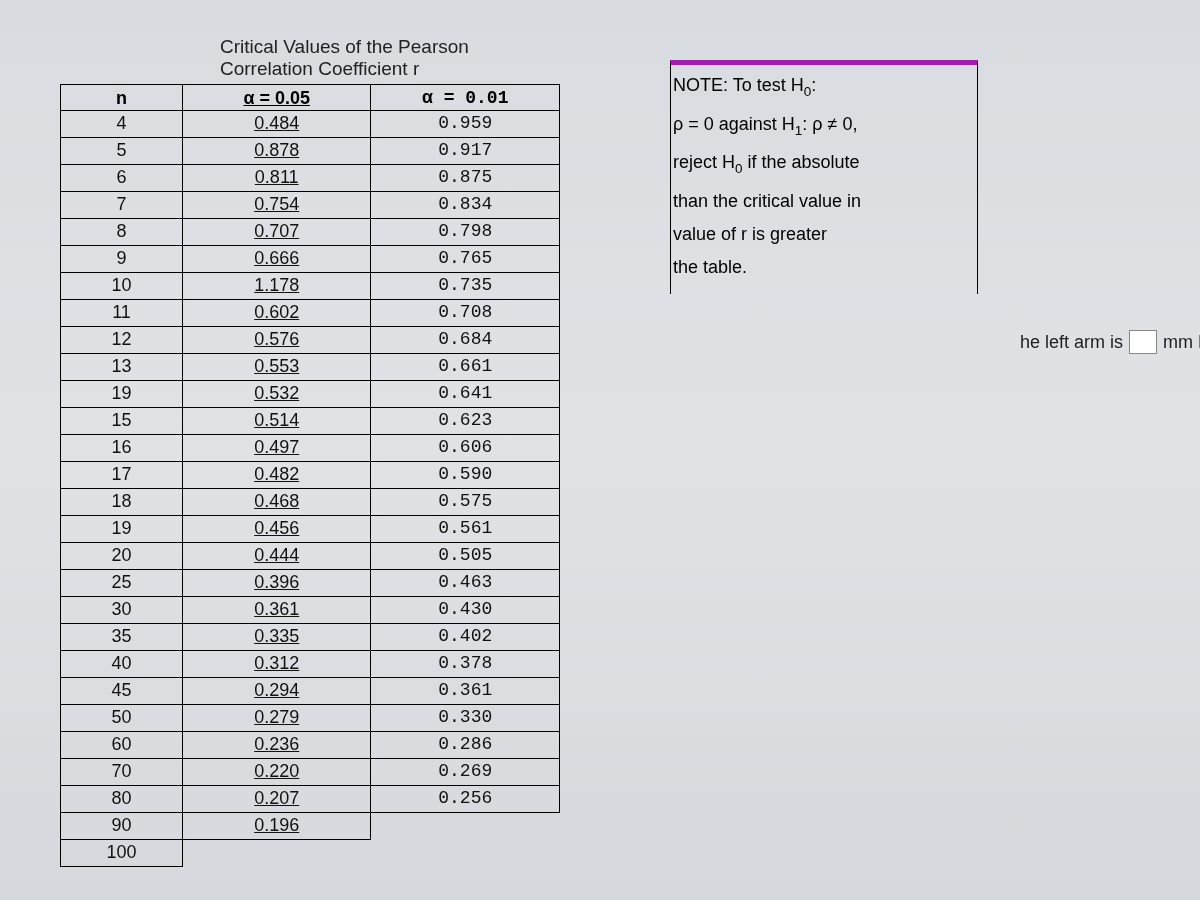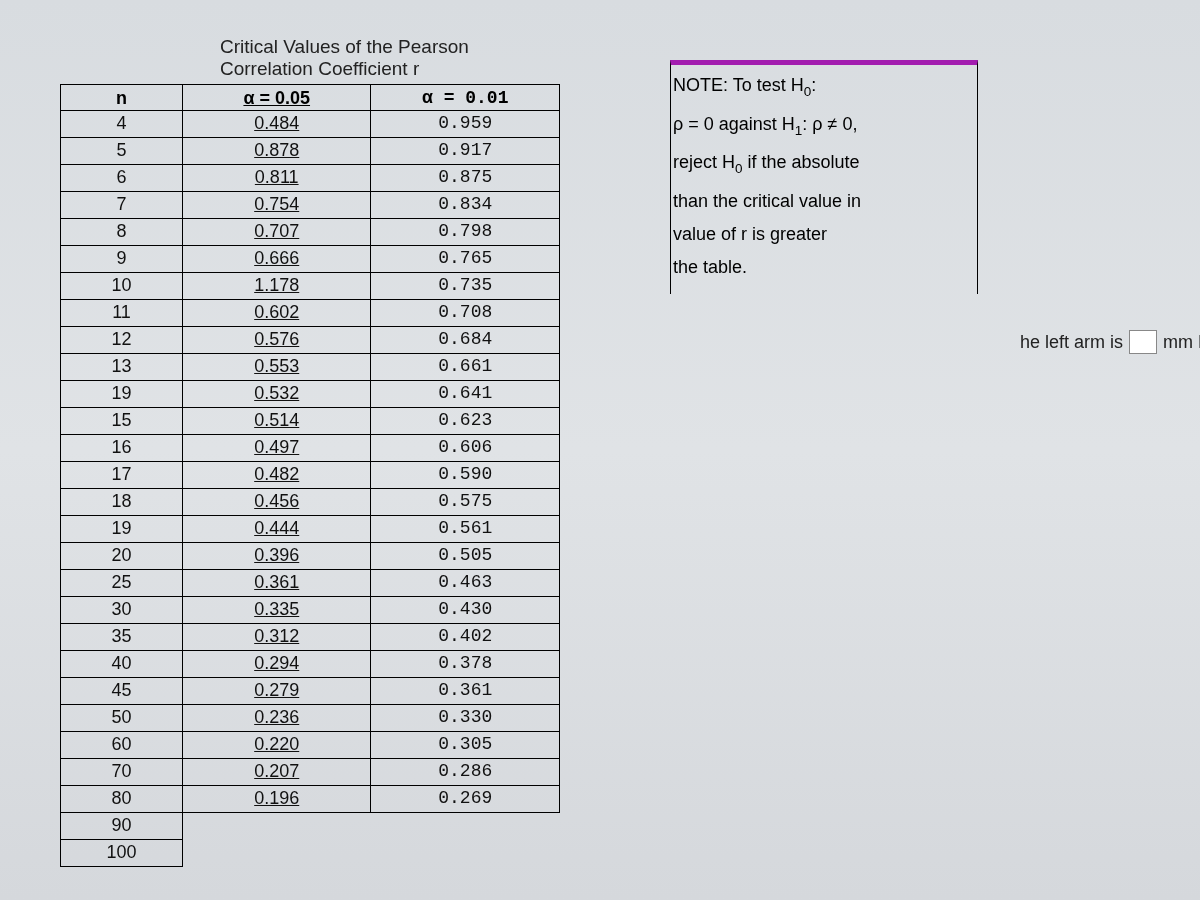--- a/index.html
+++ b/index.html
@@ -157,20 +157,21 @@
           <div class="data-cell">0.707</div>
           <div class="data-cell">0.666</div>
           <div class="data-cell">1.178</div>
           <div class="data-cell">0.602</div>
           <div class="data-cell">0.576</div>
           <div class="data-cell">0.553</div>
           <div class="data-cell">0.532</div>
           <div class="data-cell">0.514</div>
           <div class="data-cell">0.497</div>
           <div class="data-cell">0.482</div>
+          <div class="data-cell">0.468</div>
           <div class="data-cell">0.456</div>
           <div class="data-cell">0.444</div>
           <div class="data-cell">0.396</div>
           <div class="data-cell">0.361</div>
           <div class="data-cell">0.335</div>
           <div class="data-cell">0.312</div>
           <div class="data-cell">0.294</div>
           <div class="data-cell">0.279</div>
           <div class="data-cell">0.236</div>
           <div class="data-cell">0.220</div>
@@ -195,23 +196,23 @@
           <div class="data-cell">0.590</div>
           <div class="data-cell">0.575</div>
           <div class="data-cell">0.561</div>
           <div class="data-cell">0.505</div>
           <div class="data-cell">0.463</div>
           <div class="data-cell">0.430</div>
           <div class="data-cell">0.402</div>
           <div class="data-cell">0.378</div>
           <div class="data-cell">0.361</div>
           <div class="data-cell">0.330</div>
-          <div class="data-cell">0.305</div>
           <div class="data-cell">0.286</div>
           <div class="data-cell">0.269</div>
+          <div class="data-cell">0.256</div>
         </div>
     </div>
   </div>
 
   <div class="note-box">
     <div class="note-line">
       <span>NOTE: To test H</span><sub>0</sub><span>:</span>
     </div>
     <div class="note-line">
       <span>ρ = 0 against H</span><sub>1</sub><span>: ρ ≠ 0,</span>

